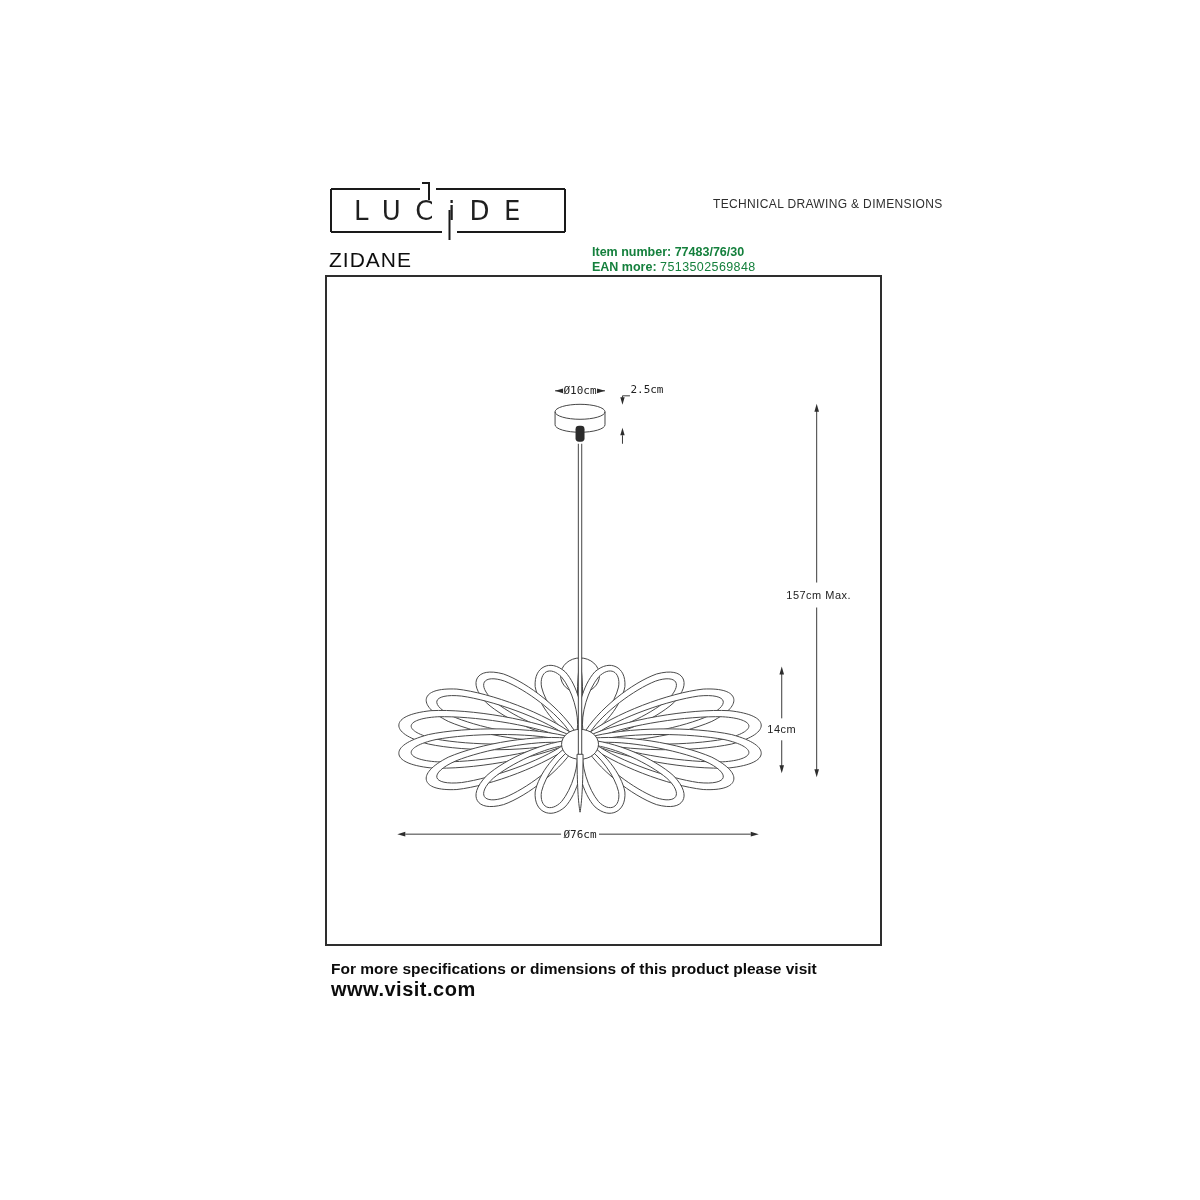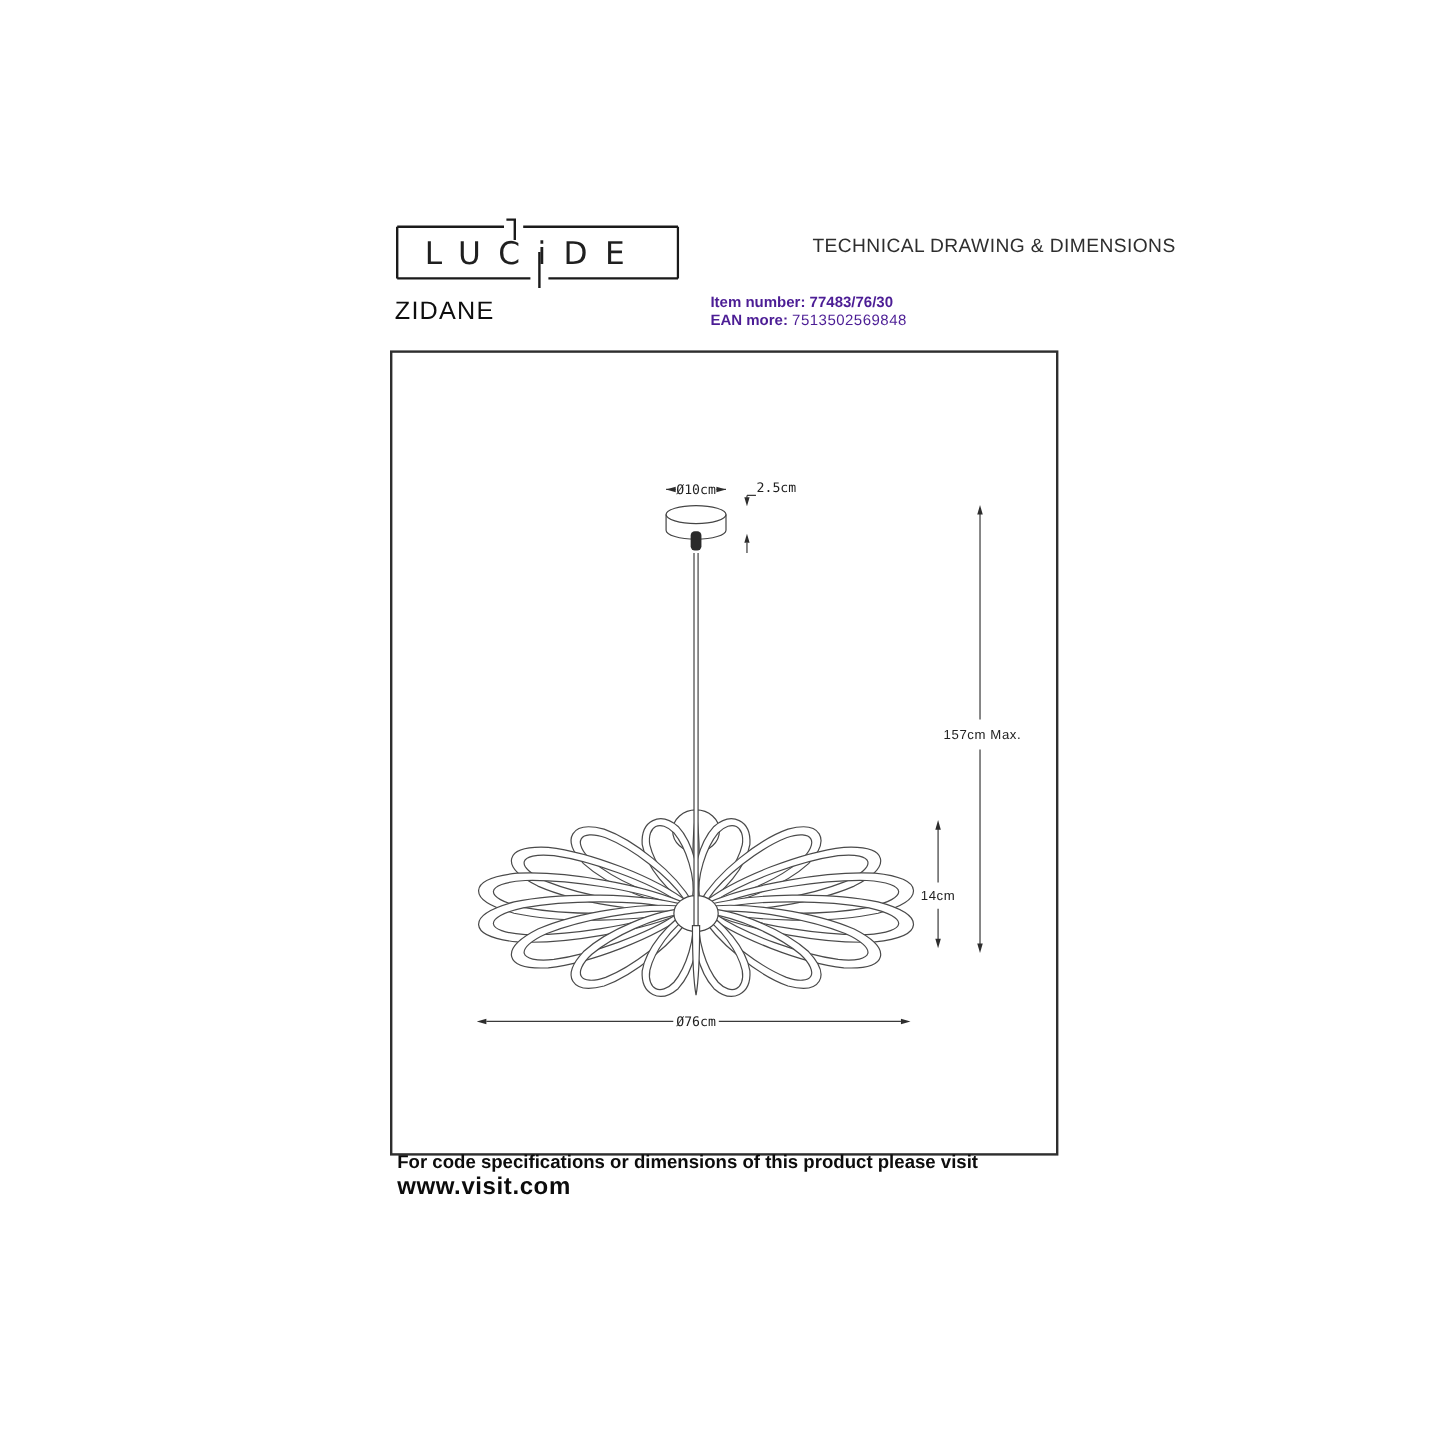--- a/index.html
+++ b/index.html
@@ -7,33 +7,33 @@
     position:relative;
     width:1200px;height:1200px;
     background:#ffffff;
     font-family:"Liberation Sans", sans-serif;
     color:#111;
     overflow:hidden;
   }
   .abs{position:absolute;}
   .logo-svg{left:330px;top:179px;width:236px;height:64px;}
   .doc-type{
-    left:677px;top:197px;
-    font-size:16px;letter-spacing:.35px;color:#2e2e2e;
+    left:713px;top:197px;
+    font-size:12px;letter-spacing:.35px;color:#2e2e2e;
   }
   .product-name{
     left:329px;top:248px;
     font-size:21px;font-weight:normal;letter-spacing:1px;color:#0e0e0e;
   }
-  .prod-info{left:592px;top:245px;font-size:12.5px;line-height:15px;color:#4c1d95;}
+  .prod-info{left:592px;top:245px;font-size:12.5px;line-height:15px;color:#15803d;}
   .prod-info .lbl{font-weight:bold;}
   .prod-info .val-b{font-weight:bold;}
   .prod-info .val-n{font-weight:normal;letter-spacing:.4px;}
   .draw-box{
-    left:325px;top:292px;width:553px;height:667px;
+    left:325px;top:275px;width:553px;height:667px;
     border:2px solid #2e2e2e;box-sizing:content-box;
   }
   .draw-box svg{display:block;width:553px;height:667px;}
   .footer-1{left:331px;top:960px;font-size:15.5px;font-weight:bold;color:#0c0c0c;}
   .footer-2{left:331px;top:978px;font-size:20px;font-weight:bold;color:#0c0c0c;letter-spacing:.5px;}
   
   .ln{fill:none;stroke:#454545;stroke-width:1;}
   .ln2{fill:none;stroke:#1a1a1a;stroke-width:2;}
   .fw{fill:#ffffff;stroke:#454545;stroke-width:1;}
   .dim{fill:none;stroke:#3a3a3a;stroke-width:1;}
@@ -122,16 +122,16 @@
         <text class="ds" x="455" y="457" text-anchor="middle">14cm</text>
 
         <path class="dim" d="M78,558 H234 M272,558 H424"></path>
         <polygon class="ar" points="70,558 78,555.7 78,560.3"></polygon>
         <polygon class="ar" points="432,558 424,555.7 424,560.3"></polygon>
         <text class="dm" x="253" y="561.5" text-anchor="middle">Ø76cm</text>
       </g>
     </svg>
   </div>
 
-  <div class="abs footer-1">For code specifications or dimensions of this product please visit</div>
+  <div class="abs footer-1">For more specifications or dimensions of this product please visit</div>
   <div class="abs footer-2">www.visit.com</div>
 
 </div>
 
 </body></html>

